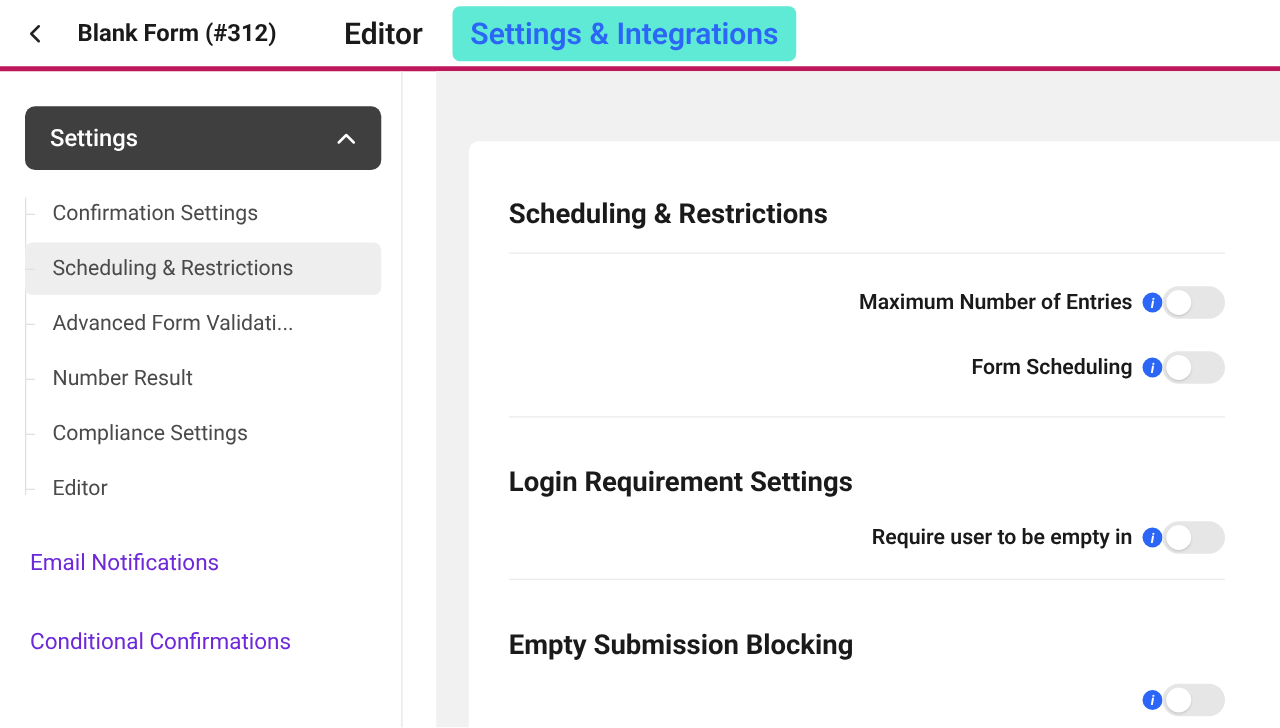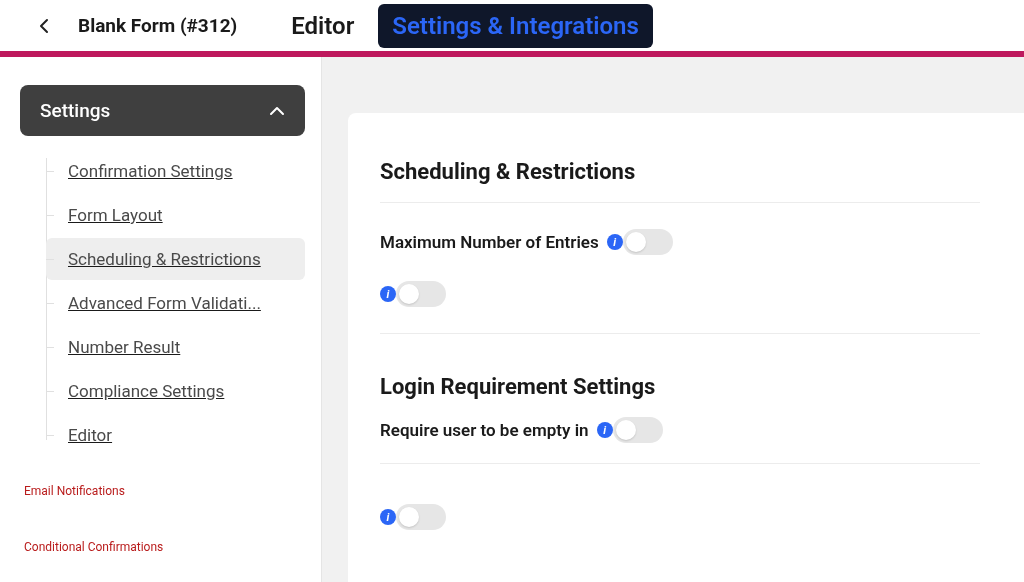--- a/index.html
+++ b/index.html
@@ -10,22 +10,22 @@
   width: 1024px;
   height: 582px;
   overflow: hidden;
 }
 
 
 .topbar {
   display: flex;
   align-items: center;
   height: 57px;
-  border-bottom: 6px solid #be185d;
-  padding: 0 32px;
+  border-bottom: 4px solid #be185d;
+  padding: 0 16px;
 }
 .back-btn {
   display: flex;
   align-items: center;
   justify-content: center;
   width: 24px;
   height: 24px;
   margin-right: 22px;
   cursor: pointer;
 }
@@ -36,28 +36,29 @@
 }
 .tab {
   font-size: 24px;
   font-weight: 600;
   padding: 8px 14px;
   border-radius: 6px;
   margin-right: 10px;
   cursor: pointer;
 }
 .tab.active {
-  background: #0f172a;
+  background: #5eead4;
   color: #2b66f6;
 }
 
 
 .layout {
   display: flex;
   height: calc(100% - 57px);
+  gap: 27px;
 }
 .sidebar {
   width: 322px;
   border-right: 1px solid #e5e5e5;
   padding: 28px 16px 0 20px;
 }
 .main {
   flex: 1;
   background: #f1f1f1;
   padding: 56px 0 0 26px;
@@ -72,23 +73,21 @@
   color: #fff;
   border-radius: 8px;
   padding: 14px 20px;
   font-size: 19px;
   font-weight: 500;
   cursor: pointer;
 }
 
 .subnav {
   margin-top: 14px;
-  margin-left: 26px;
   position: relative;
-  text-decoration: underline;
 }
 .subnav::before {
   content: "";
   position: absolute;
   left: 0;
   top: 8px;
   bottom: 16px;
   width: 1px;
   background: #e0e0e0;
 }
@@ -112,22 +111,22 @@
   width: 12px;
   height: 1px;
   background: #e0e0e0;
   border-bottom-left-radius: 6px;
 }
 .subnav-item.active {
   background: #eeeeee;
 }
 
 .sidebar-link {
-  font-size: 12px;
-  color: #b91c1c;
+  font-size: 18px;
+  color: #6d28d9;
   padding: 14px 4px;
   margin-top: 14px;
   cursor: pointer;
 }
 
 
 .panel {
   background: #fff;
   border-radius: 8px 0 0 0;
   padding: 46px 44px 60px 32px;
@@ -139,21 +138,21 @@
   margin-bottom: 18px;
 }
 .divider {
   border: none;
   border-top: 1px solid #ececec;
   margin: 0 0 26px 0;
 }
 .row {
   display: flex;
   align-items: center;
-  justify-content: flex-start;
+  justify-content: flex-end;
   margin-bottom: 26px;
 }
 .row-label {
   display: flex;
   align-items: center;
   font-size: 17px;
   font-weight: 600;
   gap: 8px;
 }
 .row-label.sub {
@@ -210,21 +209,20 @@
 
   <div class="sidebar">
     <div class="acc-header">
       <span>Settings</span>
       <svg width="16" height="10" viewBox="0 0 16 10" fill="none">
           <path d="M2 8l6-6 6 6" stroke="#fff" stroke-width="2" stroke-linecap="round" stroke-linejoin="round"></path>
         </svg>
     </div>
     <div class="subnav">
       <div class="subnav-item">Confirmation Settings</div>
-      <div class="subnav-item">Form Layout</div>
       <div class="subnav-item active">Scheduling &amp; Restrictions</div>
       <div class="subnav-item">Advanced Form Validati...</div>
       <div class="subnav-item">Number Result</div>
       <div class="subnav-item">Compliance Settings</div>
       <div class="subnav-item">Editor</div>
     </div>
     <div class="sidebar-link">Email Notifications</div>
     <div class="sidebar-link">Conditional Confirmations</div>
   </div>
 
@@ -237,20 +235,21 @@
         <div class="row-label">
           <span>Maximum Number of Entries</span>
           <span class="info-icon">i</span>
         </div>
         <div class="toggle">
             <div class="toggle-knob"></div>
           </div>
       </div>
       <div class="row">
         <div class="row-label">
+          <span>Form Scheduling</span>
           <span class="info-icon">i</span>
         </div>
         <div class="toggle">
             <div class="toggle-knob"></div>
           </div>
       </div>
 
       <hr class="divider">
 
       <div class="section-block">
@@ -262,20 +261,21 @@
           </div>
           <div class="toggle">
               <div class="toggle-knob"></div>
             </div>
         </div>
       </div>
 
       <hr class="divider">
 
       <div class="section-block">
+        <div class="section-title">Empty Submission Blocking</div>
         <div class="row">
           <div class="row-label sub">
             <span class="info-icon">i</span>
           </div>
           <div class="toggle">
               <div class="toggle-knob"></div>
             </div>
         </div>
       </div>
 

